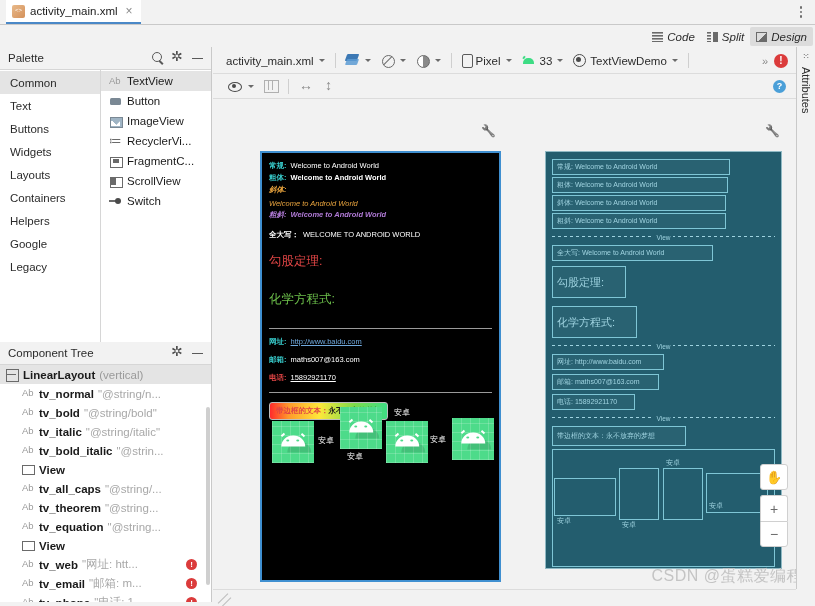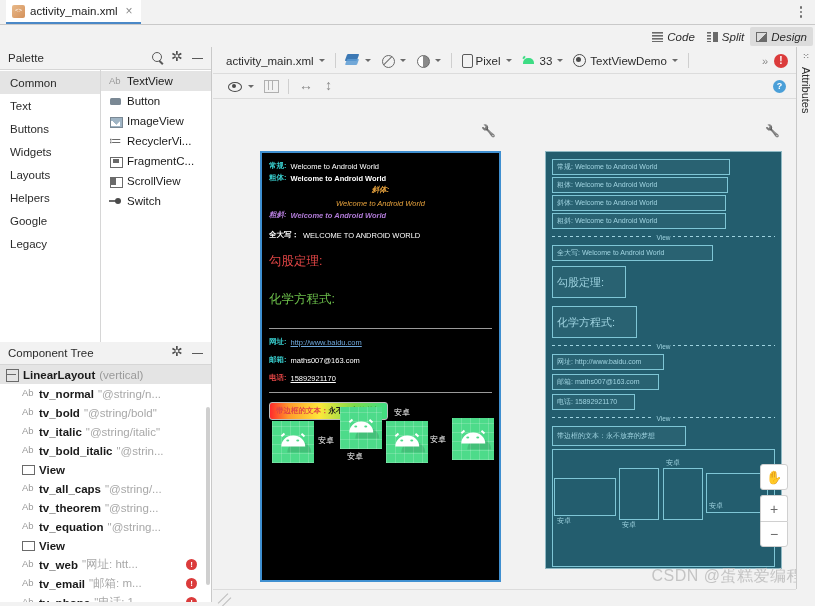--- a/index.html
+++ b/index.html
@@ -207,21 +207,21 @@
   }
   .wrench { position:absolute; width:12px;height:14px; }
   .wrench:before{ content:"\1F527"; position:absolute; left:0; top:-2px; font-size:12px; filter:grayscale(1) brightness(.75);}
 
   
   .device {
     position:absolute; left:47px; top:52px; width:241px; height:431px;
     background:#000000; border:2px solid #3f8fd0;
   }
   .dev-inner { position:absolute; inset:0; padding:8px 7px 0 7px; }
-  .ln { display:flex; align-items:center; gap:4px; white-space:nowrap; }
+  .ln { display:flex; align-items:flex-start; gap:4px; white-space:nowrap; }
   .lbl { font-size:7.5px; font-weight:bold; }
   .val { font-size:7.5px; }
   .hr { height:1px; background:#9a9a9a; margin:6px 0 0 0; }
   .bigline { font-size:12.5px; }
   .linkline { font-size:7.5px; }
   .boxedtext {
     display:inline-block; margin-top:9px; padding:3px 6px;
     background:linear-gradient(90deg,#ff2b2b 0%, #ff9a2b 16%, #ffe83a 42%, #7ddc4a 72%, #3ddc84 100%);
     border:1px solid #bdbdbd; border-radius:3px; font-size:7.5px; font-weight:bold;
   }
@@ -364,20 +364,23 @@
         <div class="palcat">
             <span>Buttons</span>
           </div>
         <div class="palcat">
             <span>Widgets</span>
           </div>
         <div class="palcat">
             <span>Layouts</span>
           </div>
         <div class="palcat">
+            <span>Containers</span>
+          </div>
+        <div class="palcat">
             <span>Helpers</span>
           </div>
         <div class="palcat">
             <span>Google</span>
           </div>
         <div class="palcat">
             <span>Legacy</span>
           </div>
       </div>
       <div class="palitems">

